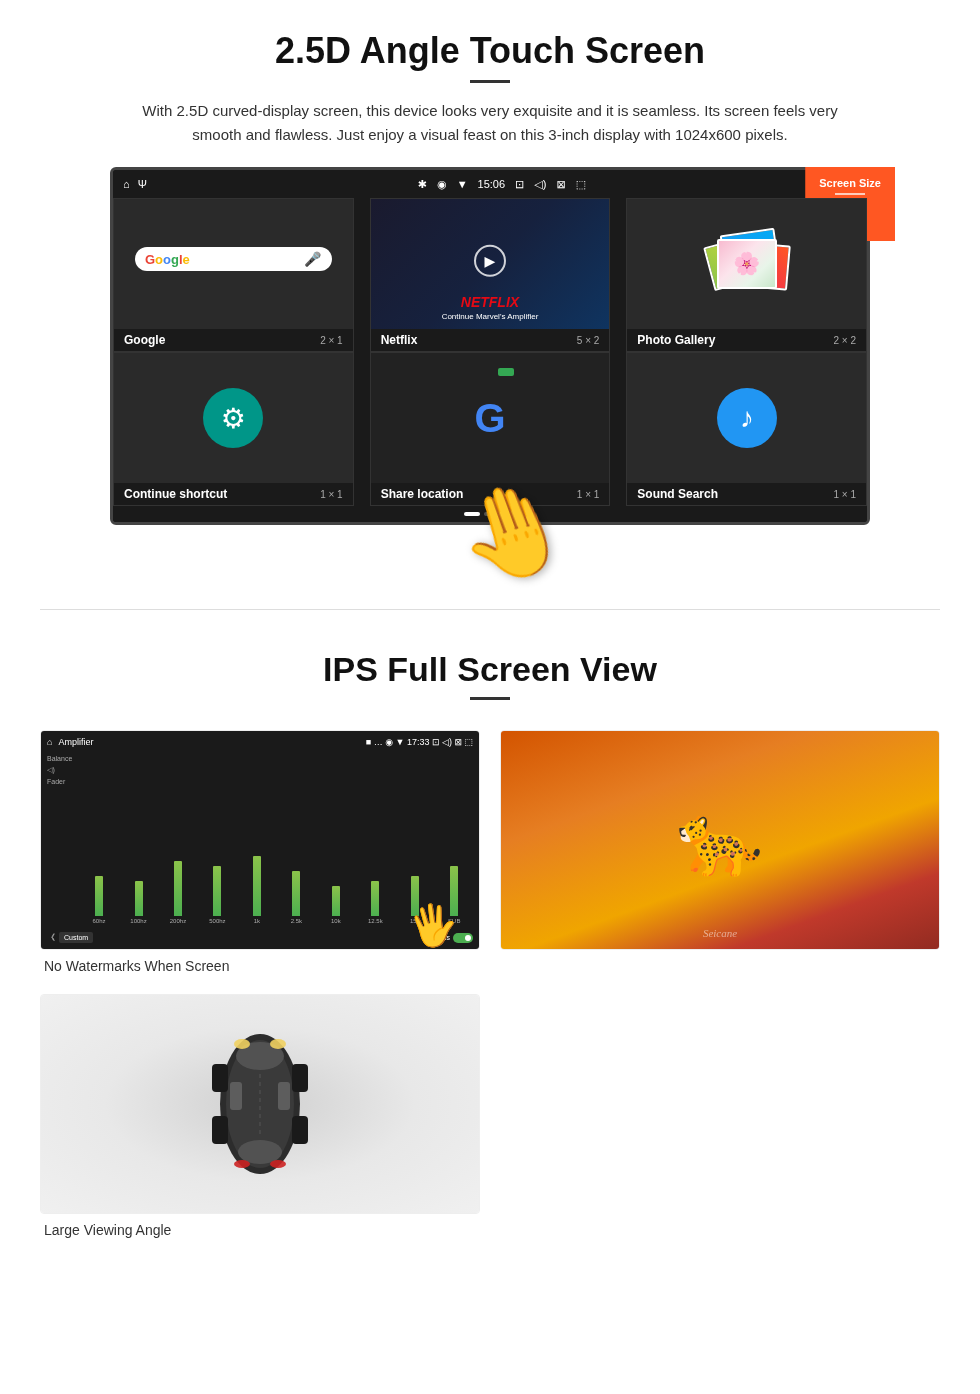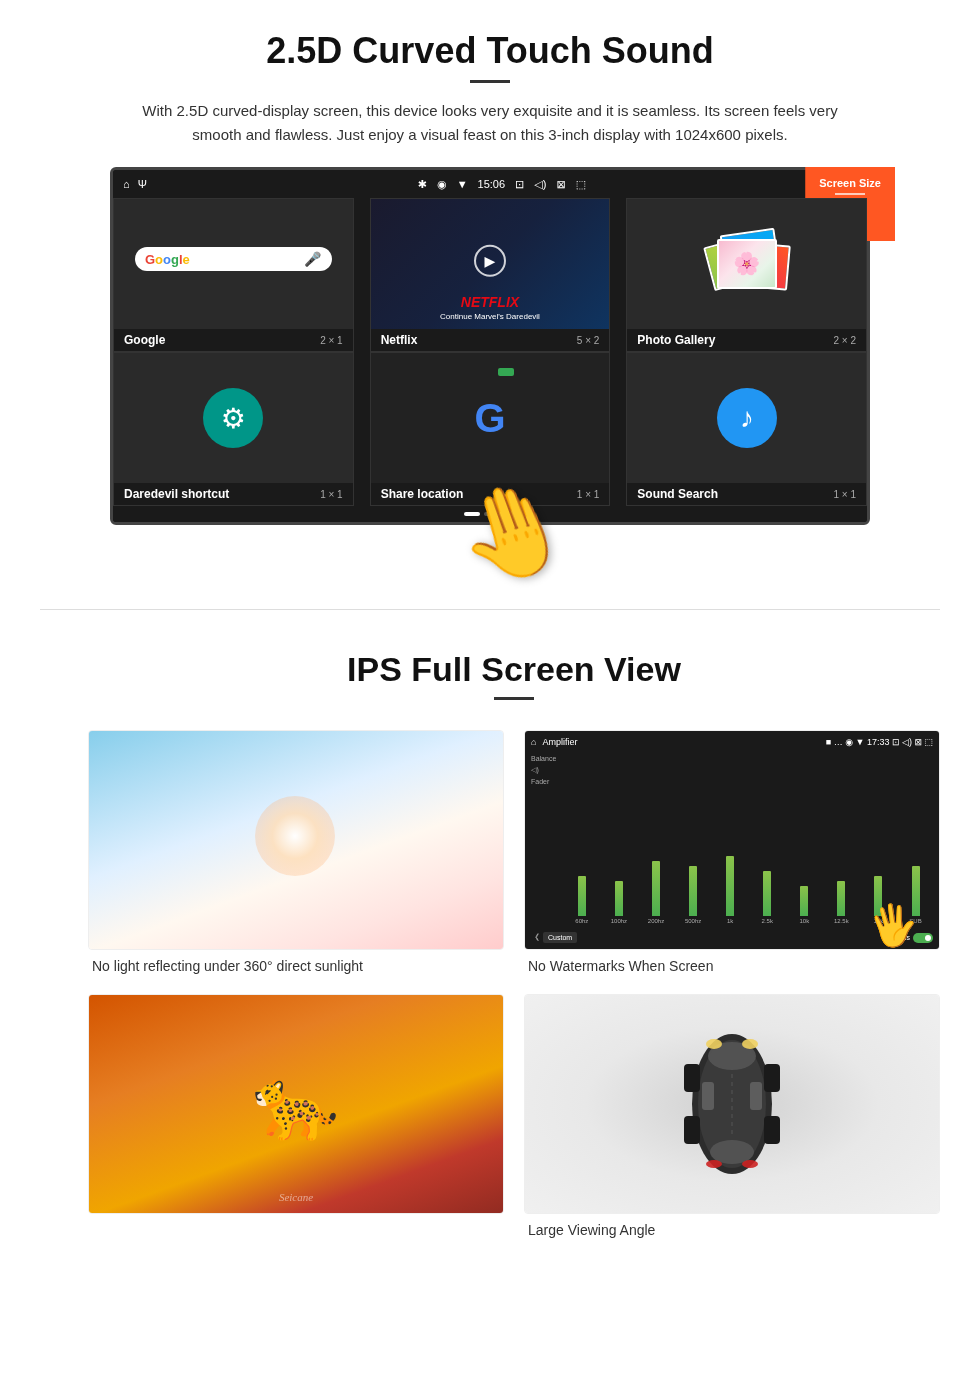--- a/index.html
+++ b/index.html
@@ -376,21 +376,20 @@
     .divider {
       border: none;
       border-top: 1px solid #ddd;
       margin: 60px 40px 0;
     }
 
     
     .section2 {
       padding: 40px 40px 30px;
       text-align: center;
-      margin-left: 48px;
     }
     .section2 h2 {
       font-size: 34px;
       font-weight: 900;
       color: #111;
       margin-bottom: 8px;
     }
     .section2 .title-underline {
       width: 40px;
       height: 3px;
@@ -562,21 +561,21 @@
       background: radial-gradient(ellipse at center, #d0d0d0 0%, #e8e8e8 50%, #f0f0f0 100%);
       display: flex;
       align-items: center;
       justify-content: center;
     }
   </style>
 </head>
 <body>
 
 <div class="section1">
-  <h1>2.5D Curved Touch Sound</h1>
+  <h1>2.5D Angle Touch Screen</h1>
   <div class="title-underline"></div>
   <p>With 2.5D curved-display screen, this device looks very exquisite and it is seamless. Its screen feels very smooth and flawless. Just enjoy a visual feast on this 3-inch display with 1024x600 pixels.</p>
 
   <div class="device-wrapper">
     
     <div class="screen-size-badge">
       <span class="badge-label">Screen Size</span>
       <div class="badge-line"></div>
       <span class="badge-size">9"</span>
     </div>
@@ -614,21 +613,21 @@
           <div class="app-label-row">
             <span class="app-name">Google</span>
             <span class="app-size">2 × 1</span>
           </div>
         </div>
 
         <div class="app-cell netflix-cell">
           <div class="netflix-content">
             <div class="netflix-play-btn">▶</div>
             <div class="netflix-logo">NETFLIX</div>
-            <div class="netflix-subtitle">Continue Marvel's Daredevil</div>
+            <div class="netflix-subtitle">Continue Marvel's Amplifier</div>
           </div>
           <div class="app-label-row">
             <span class="app-name">Netflix</span>
             <span class="app-size">5 × 2</span>
           </div>
         </div>
 
         <div class="app-cell photo-cell">
           <div class="app-cell-inner">
             <div class="photo-stack">
@@ -647,21 +646,21 @@
         </div>
       </div>
 
       <div class="app-grid">
 
         <div class="app-cell settings-cell">
           <div class="app-cell-inner">
             <div class="settings-icon-circle">⚙</div>
           </div>
           <div class="app-label-row">
-            <span class="app-name">Daredevil shortcut</span>
+            <span class="app-name">Continue shortcut</span>
             <span class="app-size">1 × 1</span>
           </div>
         </div>
 
         <div class="app-cell share-cell">
           <div class="share-cell-inner">
             <span class="g-icon">G</span>
             <div class="g-accent"></div>
           </div>
           <div class="app-label-row">
@@ -701,28 +700,20 @@
 </div>
 
 <hr class="divider">
 
 <div class="section2">
   <h2>IPS Full Screen View</h2>
   <div class="title-underline"></div>
 
   <div class="ips-grid">
 
-    <div class="ips-item">
-      <div class="ips-image-box">
-        <div class="sky-image">
-          <div class="sky-sun-glow"></div>
-        </div>
-      </div>
-      <p class="ips-caption">No light reflecting under 360° direct sunlight</p>
-    </div>
 
     <div class="ips-item">
       <div class="ips-image-box" style="position:relative;">
         <div class="amp-screen">
           <div class="amp-header">
             <span>⌂</span>
             <span>Amplifier</span>
             <span style="margin-left:auto">■ … ◉ ▼ <span>17:33</span> ⊡ ◁) ⊠ ⬚</span>
           </div>
           <div style="display:flex; gap:8px; flex:1;">

